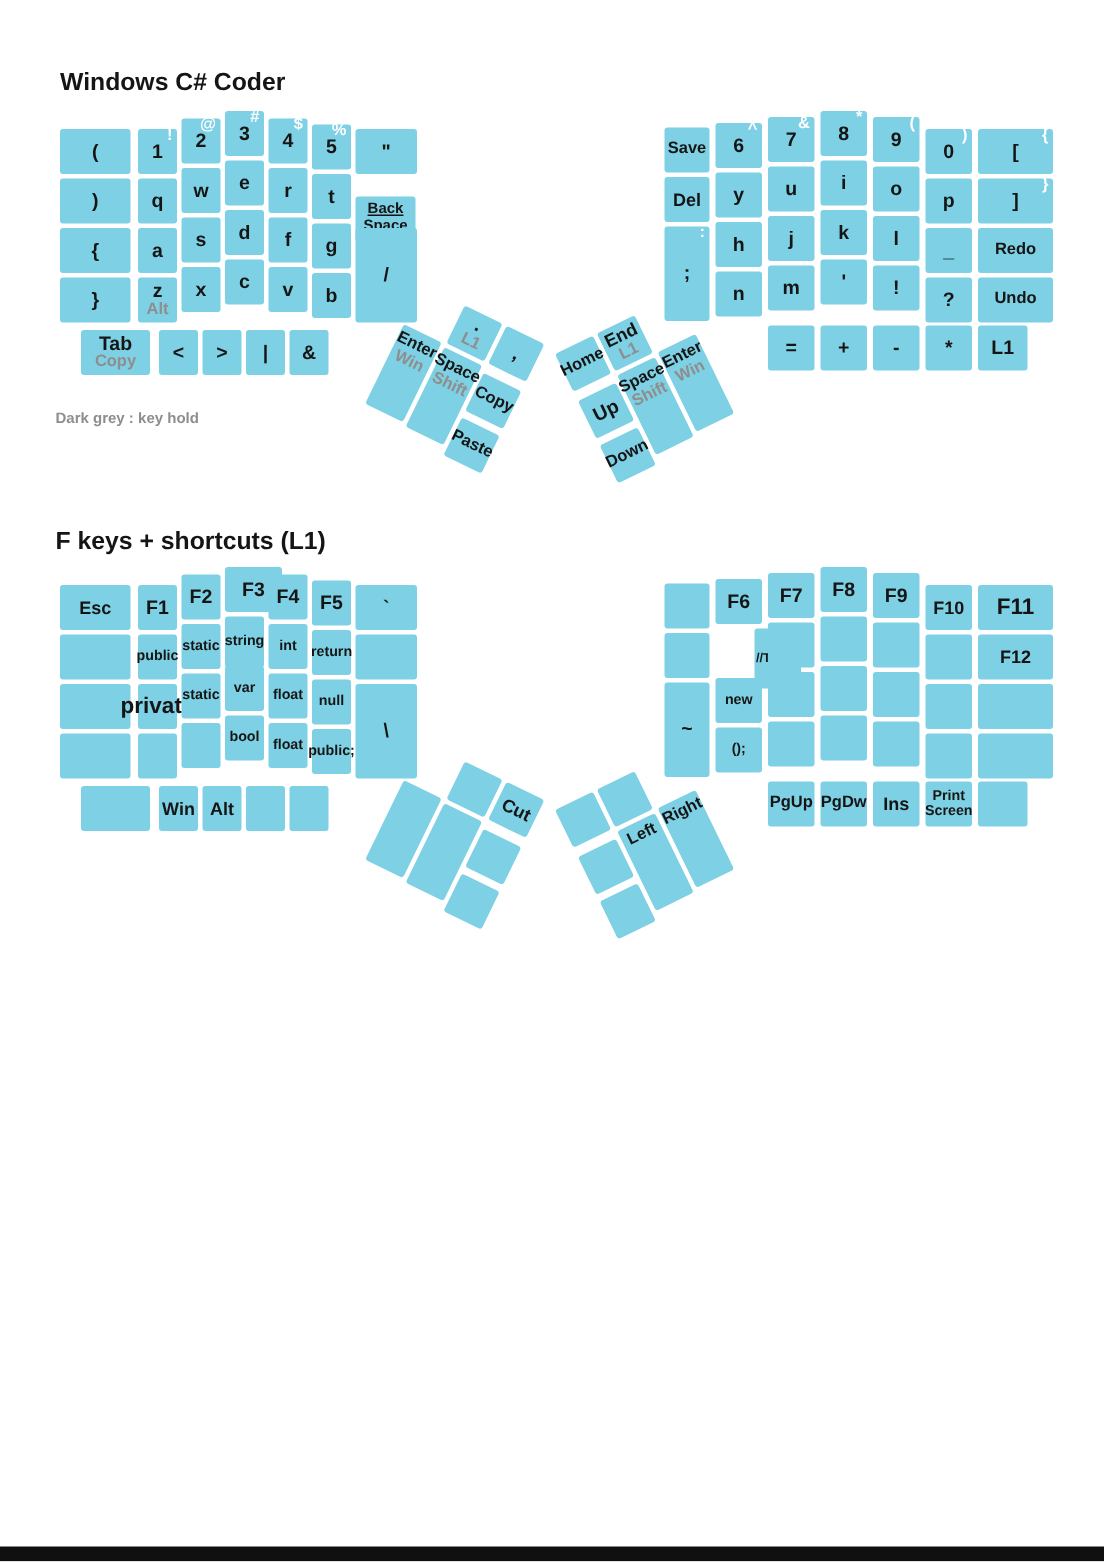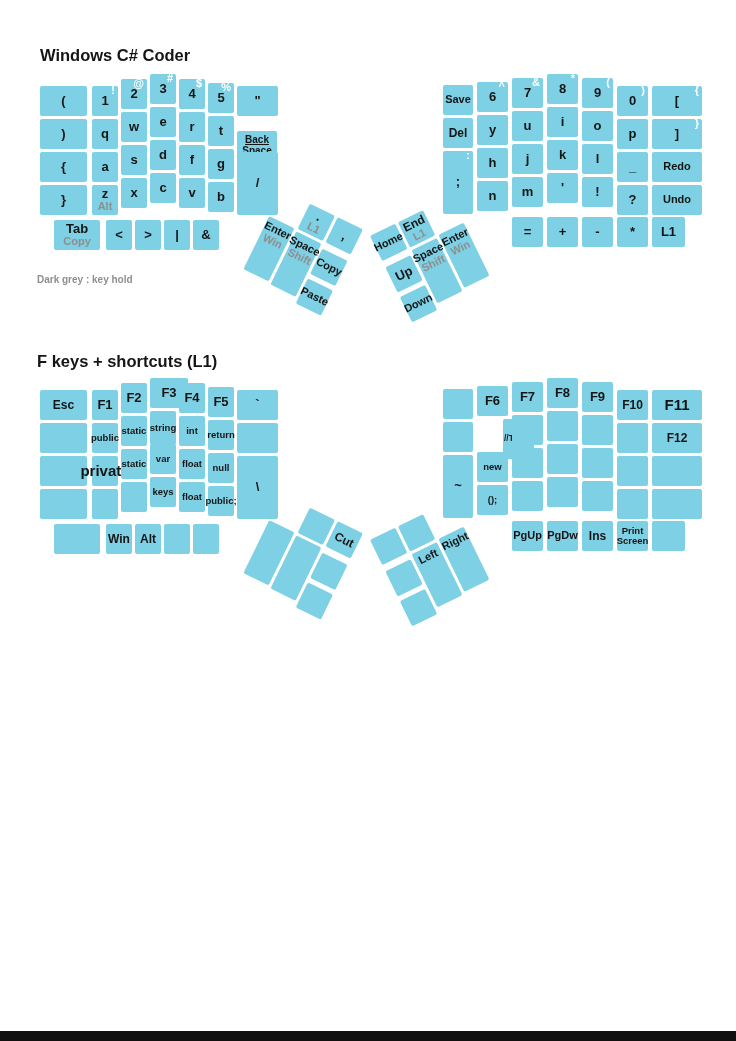--- a/index.html
+++ b/index.html
@@ -322,21 +322,21 @@
       <div class="key" style="left: 150px; top: 378px; width: 38px; height: 30px;">
         <span class="lab" style="font-size: 13px;">F3</span>
       </div>
       <div class="key" style="left: 150px; top: 411px; width: 26px; height: 34px;">
         <span class="lab" style="font-size: 9.5px;">string</span>
       </div>
       <div class="key" style="left: 150px; top: 444px; width: 26px; height: 30px;">
         <span class="lab" style="font-size: 9.5px;">var</span>
       </div>
       <div class="key" style="left: 150px; top: 477px; width: 26px; height: 30px;">
-        <span class="lab" style="font-size: 9.5px;">keys</span>
+        <span class="lab" style="font-size: 9.5px;">bool</span>
       </div>
       <div class="key" style="left: 164px; top: 524px; width: 26px; height: 30px;"></div>
       <div class="key" style="left: 179px; top: 383px; width: 26px; height: 30px;">
         <span class="lab" style="font-size: 13px;">F4</span>
       </div>
       <div class="key" style="left: 179px; top: 416px; width: 26px; height: 30px;">
         <span class="lab" style="font-size: 9.5px;">int</span>
       </div>
       <div class="key" style="left: 179px; top: 449px; width: 26px; height: 30px;">
         <span class="lab" style="font-size: 9.5px;">float</span>

